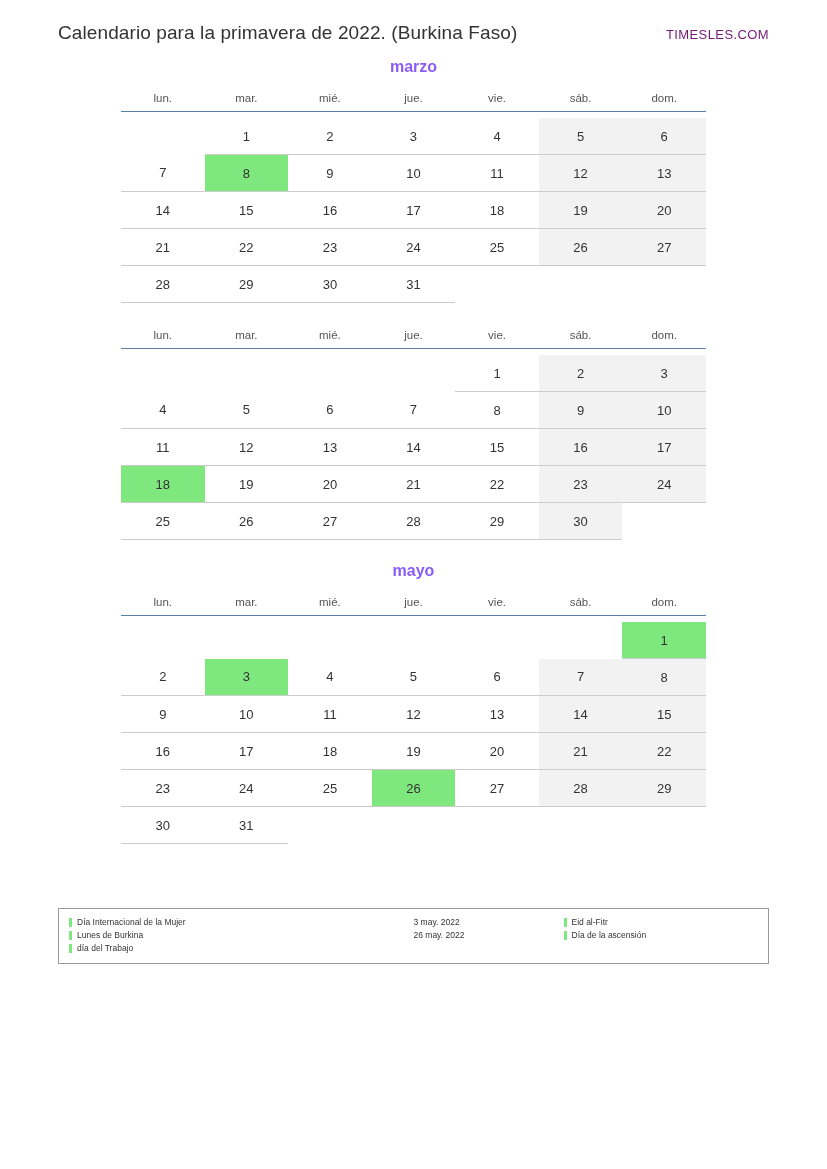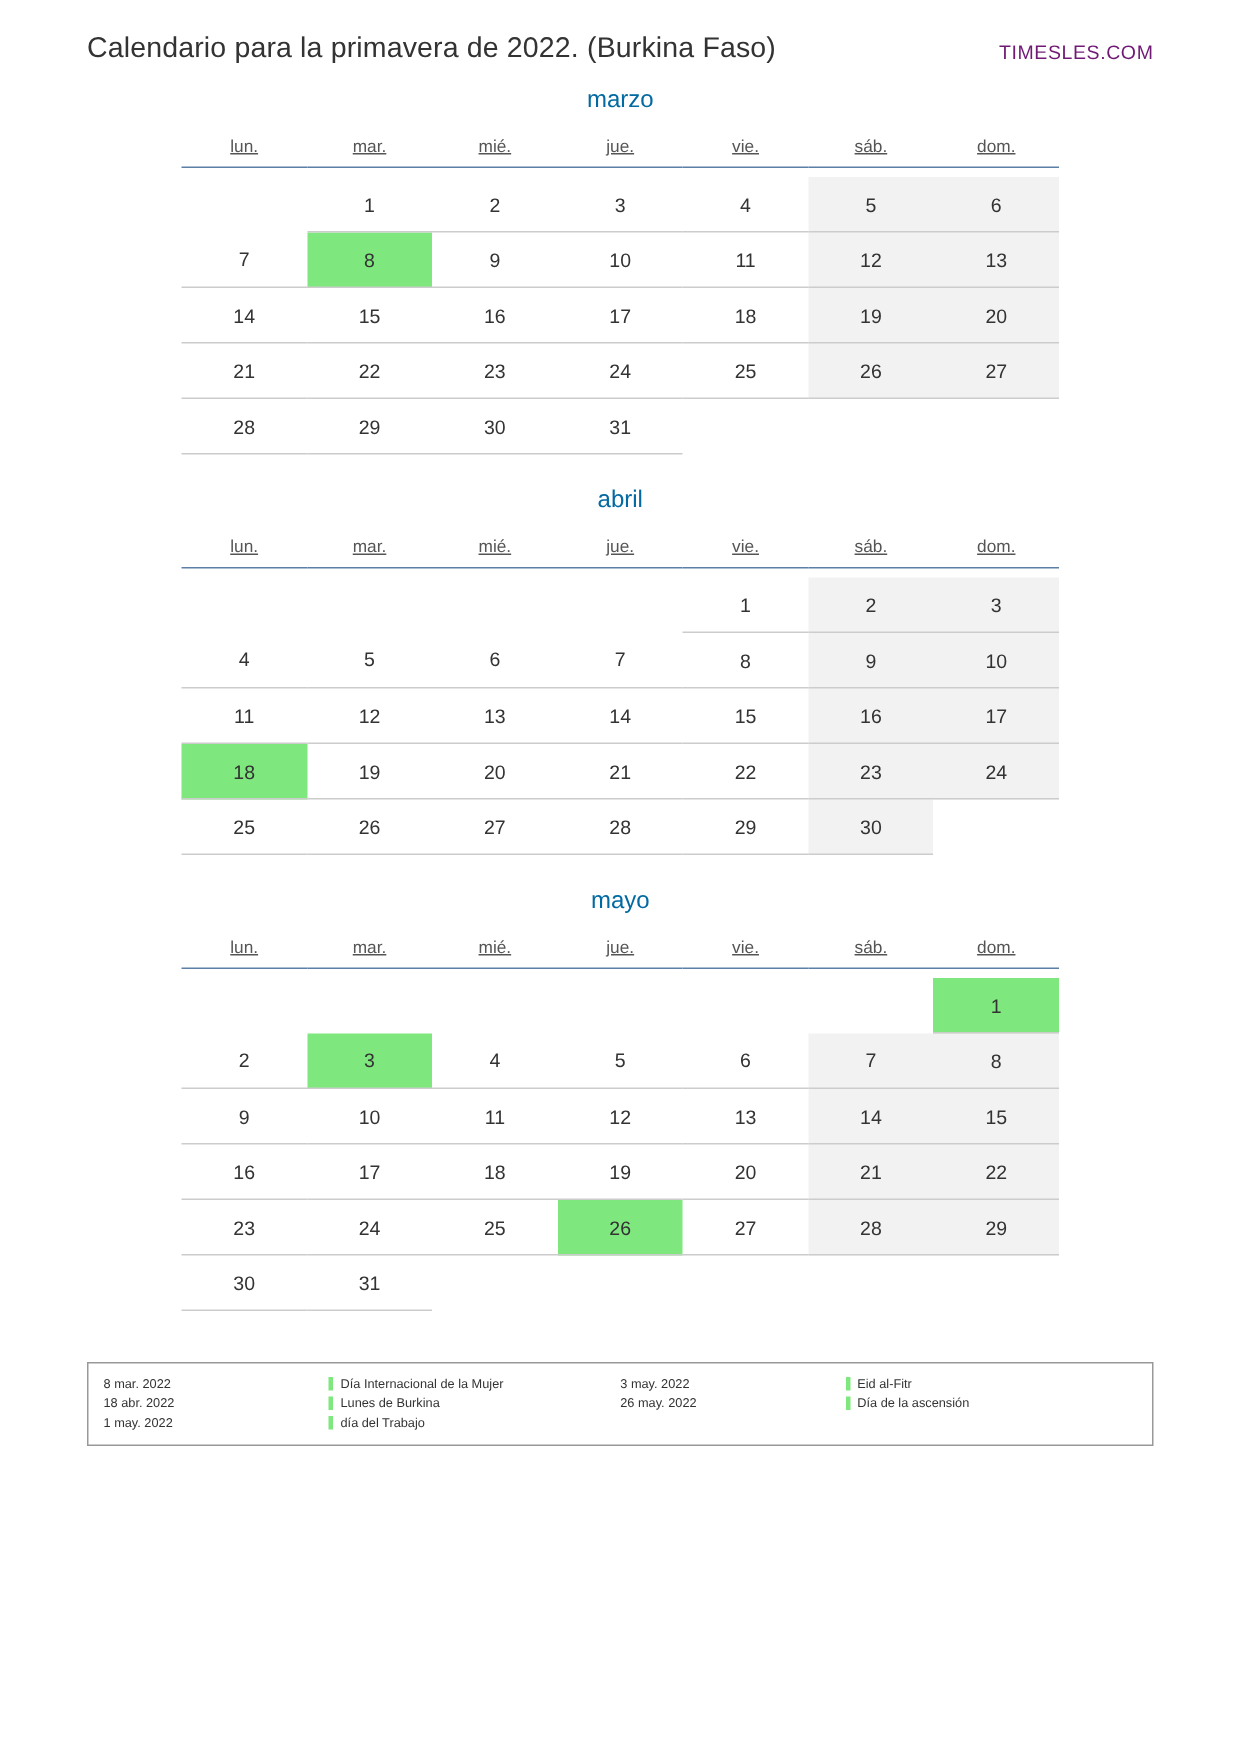--- a/index.html
+++ b/index.html
@@ -47,39 +47,38 @@
   
   .calendars {
     margin-top: 14px;
   }
   .month-block {
     margin: 0 auto;
     width: 585px;
   }
   .month-name {
     text-align: center;
-    color: #0369a1;
+    color: #8b5cf6;
     font-size: 16px;
     margin: 0 0 12px 0;
-    font-weight: normal;
+    font-weight: bold;
   }
   table.cal {
     border-collapse: collapse;
     width: 585px;
     margin: 0 auto;
     table-layout: fixed;
   }
   table.cal th {
     font-size: 11.5px;
     font-weight: normal;
     color: #555555;
     text-align: center;
     padding: 4px 0 7px 0;
     border-bottom: 1.5px solid #5b7fa6;
-    text-decoration: underline;
   }
   table.cal td {
     font-size: 13px;
     text-align: center;
     height: 30px;
     padding: 3px 0;
     color: #333333;
     border-bottom: 1px solid #cccccc;
   }
   table.cal td.empty {
@@ -218,21 +217,20 @@
                 <td class="">31</td>
                 <td class="empty"></td>
                 <td class="empty"></td>
                 <td class="empty"></td>
               </tr>
             </tbody>
           </table>
         </div>
         <div class="month-gap"></div>
         <div class="month-block">
-          <div class="month-name">abril</div>
           <table class="cal">
             <thead>
               <tr>
                 <th>lun.</th>
                 <th>mar.</th>
                 <th>mié.</th>
                 <th>jue.</th>
                 <th>vie.</th>
                 <th>sáb.</th>
                 <th>dom.</th>
@@ -376,25 +374,20 @@
                 <td class="empty"></td>
               </tr>
             </tbody>
           </table>
         </div>
       </div>
   </div>
 
   <div class="legend">
     <div class="legend-col">
-      <div class="legend-dates" id="legend-dates-left">
-          <div>8 mar. 2022</div>
-          <div>18 abr. 2022</div>
-          <div>1 may. 2022</div>
-        </div>
       <div class="legend-names" id="legend-names-left">
           <div class="entry">
             <span class="legend-bar"></span>
             <span>Día Internacional de la Mujer</span>
           </div>
           <div class="entry">
             <span class="legend-bar"></span>
             <span>Lunes de Burkina</span>
           </div>
           <div class="entry">

